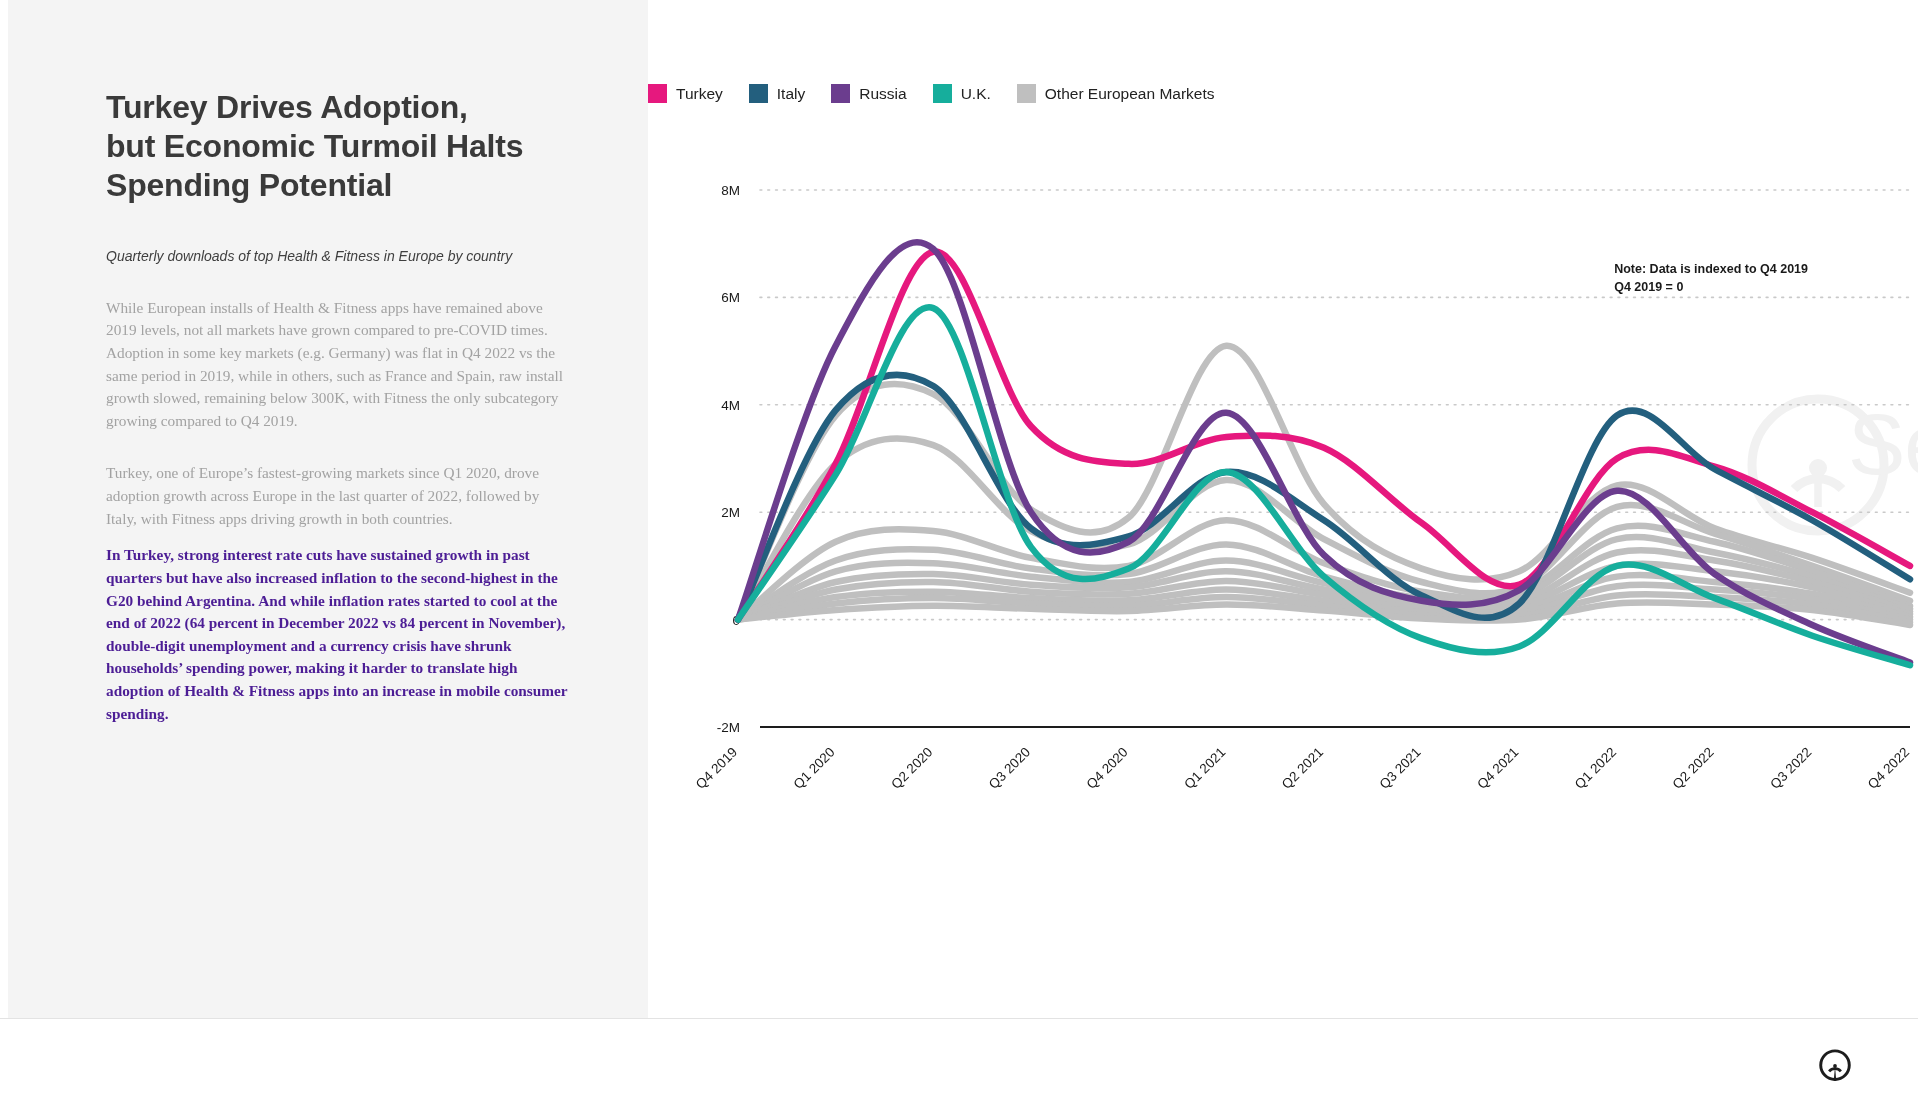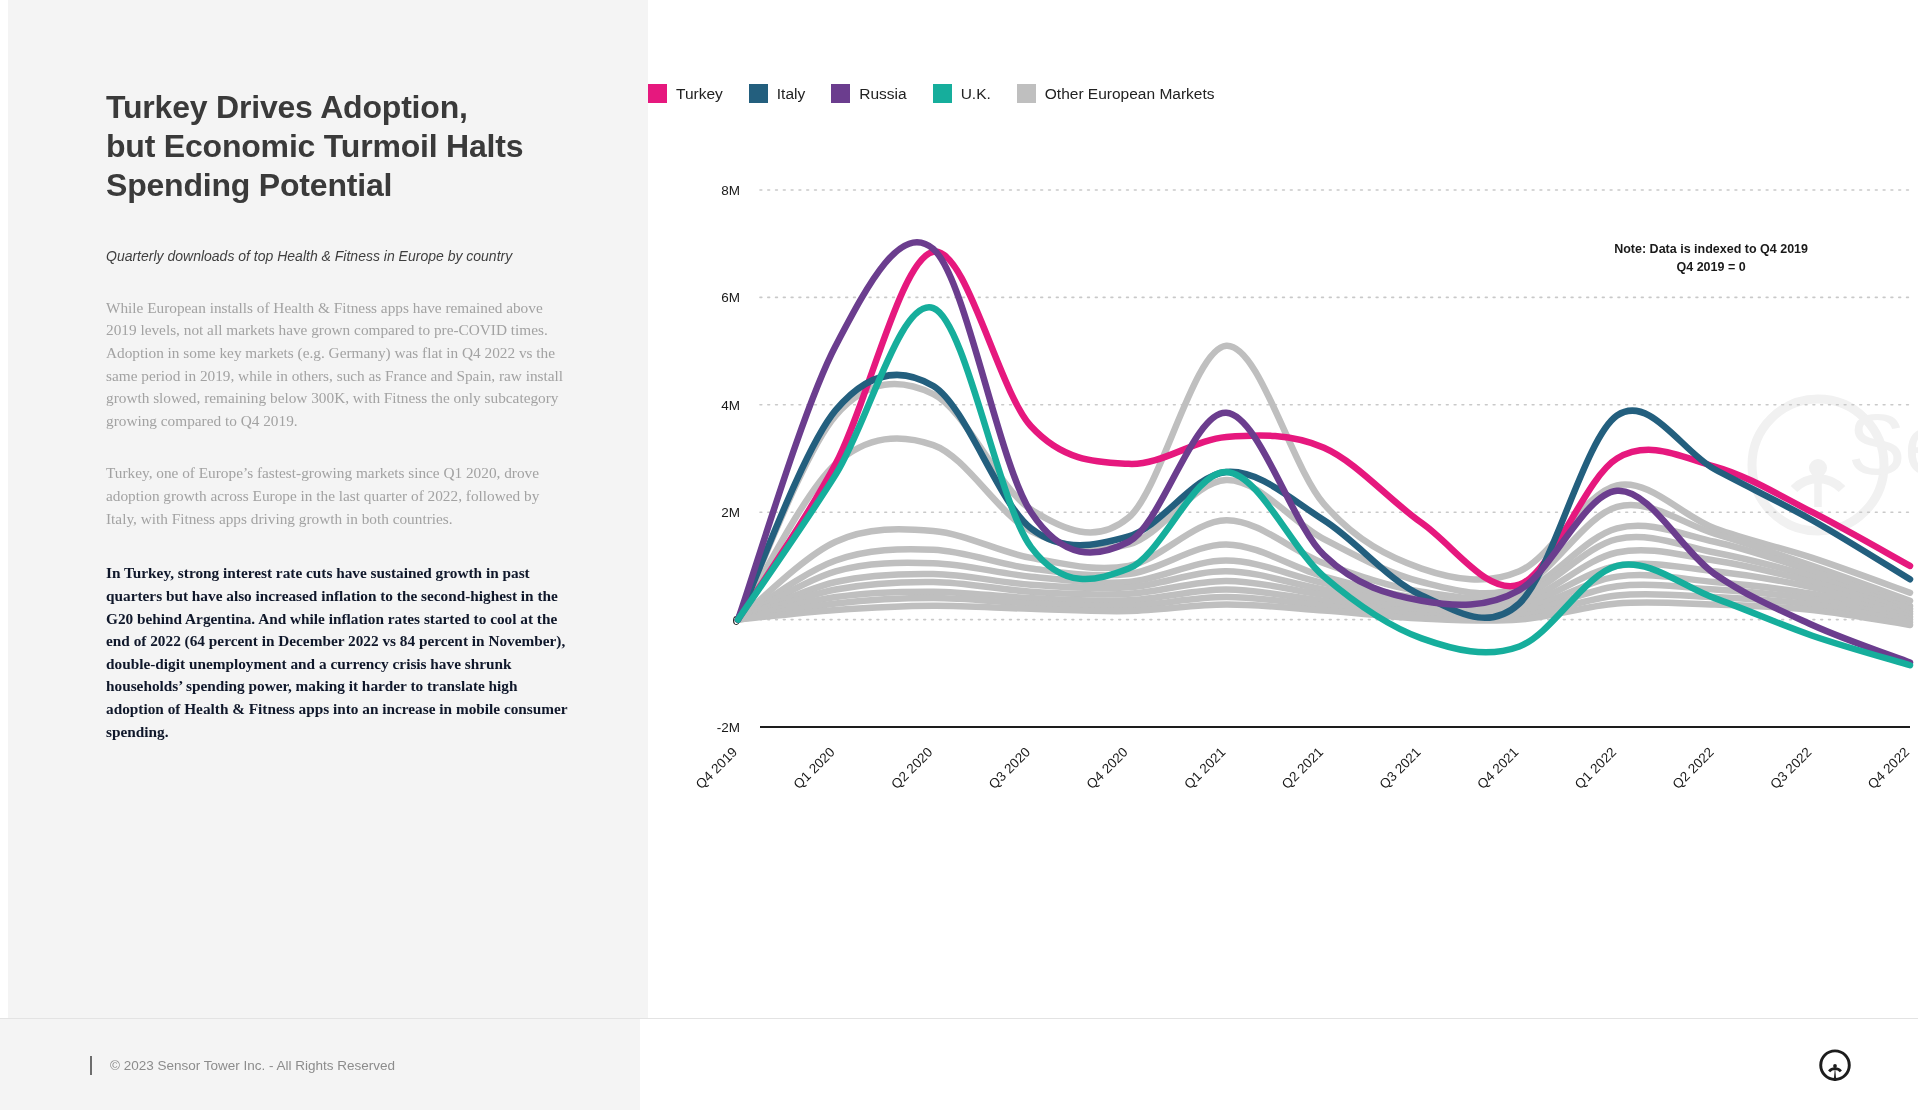--- a/index.html
+++ b/index.html
@@ -27,39 +27,39 @@
   }
   .subhead {
     margin-top:42px;
     font-size:14px; font-style:italic; color:#3f3f3f;
     line-height:1.4;
   }
   .para {
     margin-top:30px;
     font-size:15.3px; line-height:1.48; color:#a2a2a2;font-family:Liberation Serif, serif;
   }
-  .para.bold { color:#0f172a; font-weight:bold; margin-top:32px; }
+  .para.bold { color:#4c1d95; font-weight:bold; margin-top:14px; }
 
   
   .right-panel {
     flex:1; height:1018px; background:#ffffff; position:relative;
   }
 
   .legend {
     position:absolute; top:84px; left:0; right:0;
     display:flex; align-items:center;
     gap:26px;
   }
   .legend-item { display:flex; align-items:center; gap:9px; }
   .legend-swatch { width:19px; height:19px; display:block; }
   .legend-label { font-size:15.5px; color:#222; }
 
   .note {
-    position:absolute; top:240px; right:110px;
-    text-align:center; font-size:12.5px; font-weight:bold;
+    position:absolute; top:260px; right:110px;
+    text-align:left; font-size:12.5px; font-weight:bold;
     color:#1a1a1a; line-height:1.45;
   }
 
   .chart-wrap { position:absolute; left:0; top:0; width:100%; height:100%; }
   .chart-svg { position:absolute; left:0; top:0; }
 
   .ytick { font-size:13.5px; fill:#1a1a1a; text-anchor:end; font-family:"Liberation Sans", sans-serif; }
   .xtick { font-size:13.5px; fill:#1a1a1a; text-anchor:end; font-family:"Liberation Sans", sans-serif; }
 
   .watermark {
@@ -185,23 +185,19 @@
             <path d="M90.00,619.60 C106.28,584.70 155.11,449.10 187.67,410.17 C220.22,371.24 252.78,366.31 285.33,386.00 C317.89,405.69 350.44,503.25 383.00,528.31 C415.56,553.37 448.11,545.76 480.67,536.37 C513.22,526.97 545.78,474.61 578.33,471.93 C610.89,469.24 643.44,499.67 676.00,520.25 C708.56,540.84 741.11,581.56 773.67,595.43 C806.22,609.31 838.78,633.47 871.33,603.49 C903.89,573.51 936.44,437.92 969.00,415.54 C1001.56,393.17 1034.11,451.79 1066.67,469.24 C1099.22,486.69 1131.78,501.91 1164.33,520.25 C1196.89,538.60 1245.72,569.48 1262.00,579.33" fill="none" stroke="#235F7E" stroke-width="6.5" stroke-linecap="round" stroke-linejoin="round"></path>
             <path d="M90.00,619.60 C106.28,573.96 155.11,407.49 187.67,345.73 C220.22,283.98 252.78,221.32 285.33,249.07 C317.89,276.81 350.44,463.42 383.00,512.20 C415.56,560.98 448.11,558.29 480.67,541.74 C513.22,525.18 545.78,410.62 578.33,412.86 C610.89,415.09 643.44,523.83 676.00,555.16 C708.56,586.49 741.11,594.99 773.67,600.81 C806.22,606.62 838.78,608.41 871.33,590.07 C903.89,571.72 936.44,493.41 969.00,490.72 C1001.56,488.04 1034.11,551.58 1066.67,573.96 C1099.22,596.33 1131.78,610.20 1164.33,624.97 C1196.89,639.74 1245.72,656.29 1262.00,662.56" fill="none" stroke="#6B3D8E" stroke-width="6.5" stroke-linecap="round" stroke-linejoin="round"></path>
             <path d="M90.00,619.60 C106.28,595.44 155.11,526.52 187.67,474.61 C220.22,422.70 252.78,296.06 285.33,308.14 C317.89,320.22 350.44,503.70 383.00,547.11 C415.56,590.51 448.11,581.12 480.67,568.59 C513.22,556.06 545.78,470.58 578.33,471.93 C610.89,473.27 643.44,548.89 676.00,576.64 C708.56,604.38 741.11,626.76 773.67,638.39 C806.22,650.03 838.78,658.53 871.33,646.45 C903.89,634.37 936.44,573.95 969.00,565.90 C1001.56,557.85 1034.11,586.49 1066.67,598.12 C1099.22,609.75 1131.78,624.52 1164.33,635.71 C1196.89,646.90 1245.72,660.32 1262.00,665.25" fill="none" stroke="#16AE9C" stroke-width="6.5" stroke-linecap="round" stroke-linejoin="round"></path>
           </g>
         </svg>
     </div>
   </div>
 </div>
 
 <div class="footer">
-  <div class="footer-left">
-    <div class="footer-bar"></div>
-    <div class="footer-text">© 2023 Sensor Tower Inc. - All Rights Reserved</div>
-  </div>
   <svg class="footer-logo" viewBox="0 0 100 100">
     <circle cx="50" cy="48" r="34" fill="none" stroke="#1d1d1d" stroke-width="7"></circle>
     <path d="M36 63 A18 18 0 0 1 64 63" fill="none" stroke="#1d1d1d" stroke-width="6.5"></path>
     <circle cx="50" cy="50" r="4.5" fill="#1d1d1d"></circle>
     <path d="M50 50 L47 86 L53 86 Z" fill="#1d1d1d"></path>
   </svg>
 </div>
 
 </body></html>

